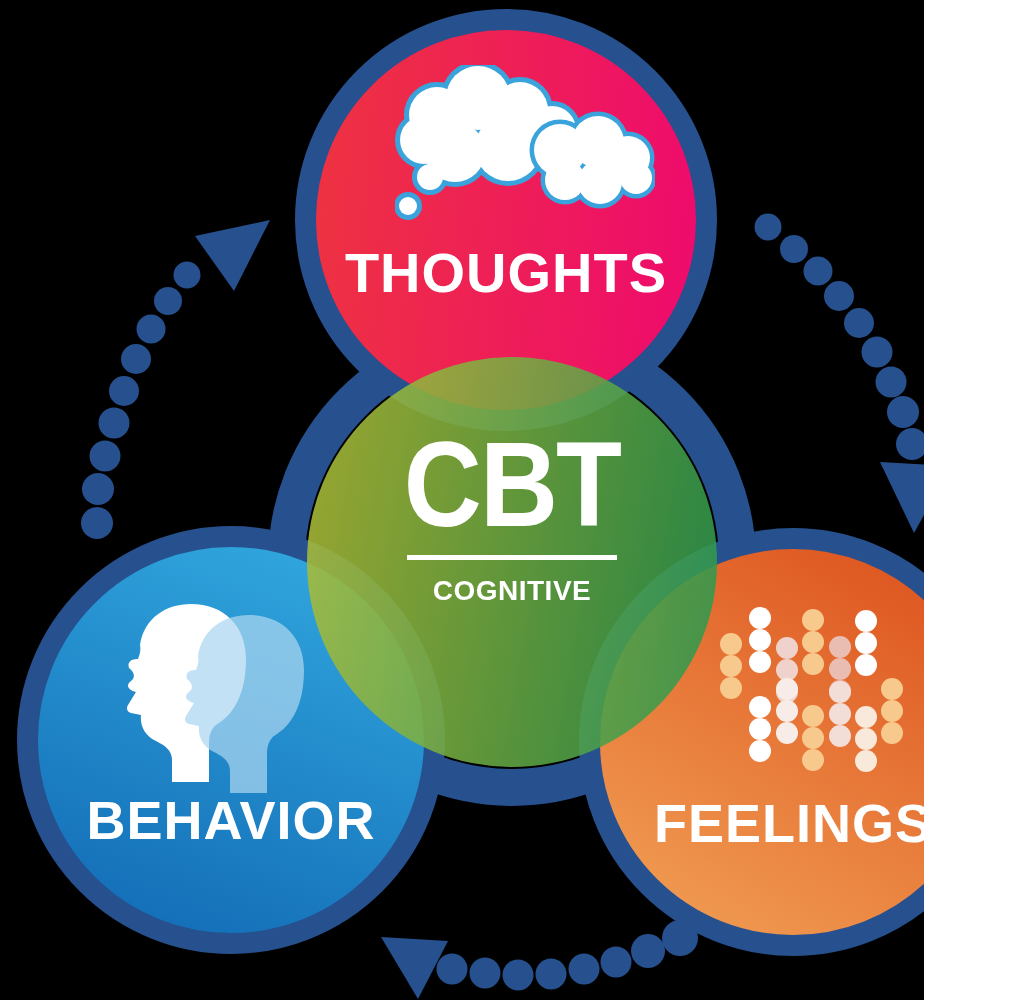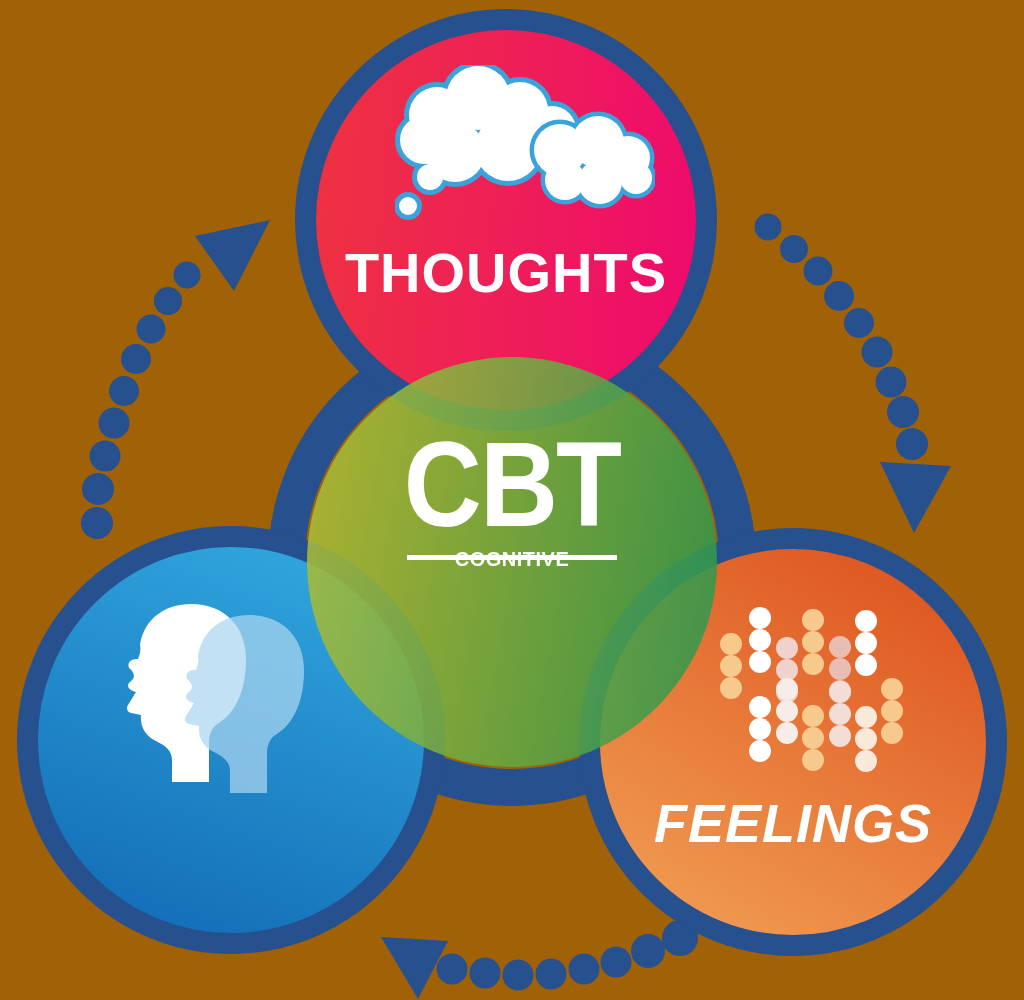--- a/index.html
+++ b/index.html
@@ -1,19 +1,19 @@
 <!DOCTYPE html>
 <html><head>
 <meta charset="utf-8">
 <title>CBT Diagram</title>
 <style>
   html,body{margin:0;padding:0;}
   .stage{
-    position:relative;width:1024px;height:1000px;overflow:hidden;
-    background:#a16207;
+    position:relative;width:924px;height:1000px;overflow:hidden;
+    background:#000000;
     font-family:"Liberation Sans",sans-serif;
   }
   .abs{position:absolute;}
   .circle{position:absolute;border-radius:50%;box-sizing:border-box;}
   .ring{
     left:268px;top:318px;width:488px;height:488px;
     border:37px solid #26508e;background:transparent;z-index:1;
   }
   .c-thoughts{
     left:295px;top:9px;width:422px;height:422px;
@@ -36,33 +36,33 @@
     z-index:4;
   }
   .arrows{left:0;top:0;z-index:1;}
   .ic{z-index:3;}
   .lbl{
     position:absolute;text-align:center;color:#ffffff;font-weight:700;
     line-height:1;letter-spacing:1px;z-index:5;
   }
   .lbl-thoughts{left:295px;width:422px;top:245px;font-size:56px;}
   .lbl-behavior{left:17px;width:428px;top:793px;font-size:54px;}
-  .lbl-feelings{left:579px;width:428px;top:796px;font-size:54px;font-style:italic;}
+  .lbl-feelings{left:579px;width:428px;top:796px;font-size:54px;}
   .cbt-title{
     position:absolute;left:307px;width:410px;top:424px;text-align:center;
     color:#fff;font-weight:700;font-size:120px;line-height:1;letter-spacing:-2px;
     transform:scaleX(0.9);z-index:5;
   }
   .cbt-divider{
     position:absolute;left:407px;top:555px;width:210px;height:5px;
     background:#ffffff;z-index:5;
   }
   .cbt-subtitle{
-    position:absolute;left:307px;width:410px;top:541px;text-align:center;
-    color:#fff;font-weight:700;font-size:20px;line-height:37px;
+    position:absolute;left:307px;width:410px;top:572px;text-align:center;
+    color:#fff;font-weight:700;font-size:28px;line-height:37px;
     letter-spacing:0.5px;z-index:5;
   }
   .cbt-subtitle span{display:block;}
 </style>
 </head>
 <body>
 
 <div class="stage">
 
   <svg class="abs arrows" width="1024" height="1000" viewBox="0 0 1024 1000">
@@ -223,20 +223,21 @@
           <circle cx="177" cy="89" r="11"></circle>
           <circle cx="177" cy="111" r="11"></circle>
           <circle cx="177" cy="133" r="11"></circle>
         </g>
     </g>
   </svg>
 
   <div class="circle c-center"></div>
 
   <div class="lbl lbl-thoughts">THOUGHTS</div>
+  <div class="lbl lbl-behavior">BEHAVIOR</div>
   <div class="lbl lbl-feelings">FEELINGS</div>
 
   <div class="cbt-title">CBT</div>
   <div class="cbt-divider"></div>
   <div class="cbt-subtitle">
     <span>COGNITIVE</span>
   </div>
 
 </div>
 

